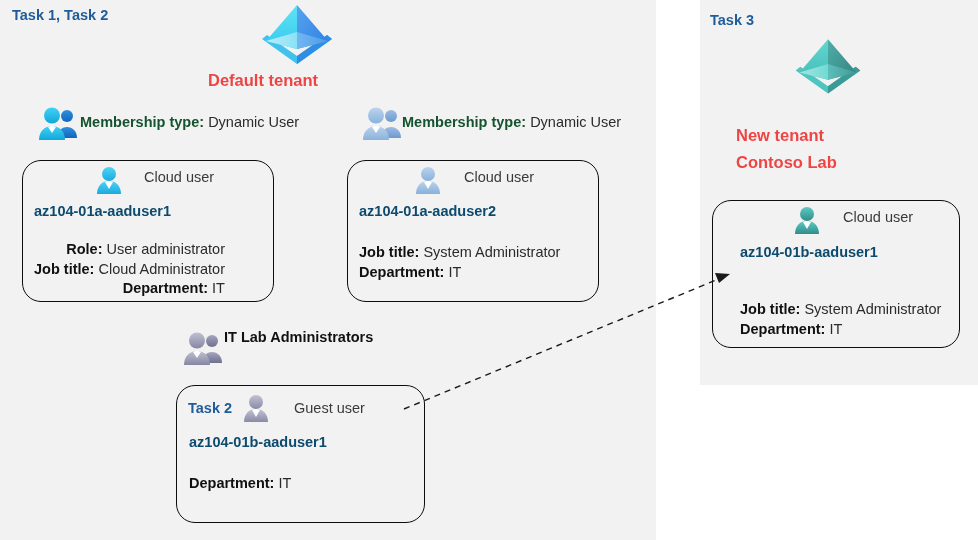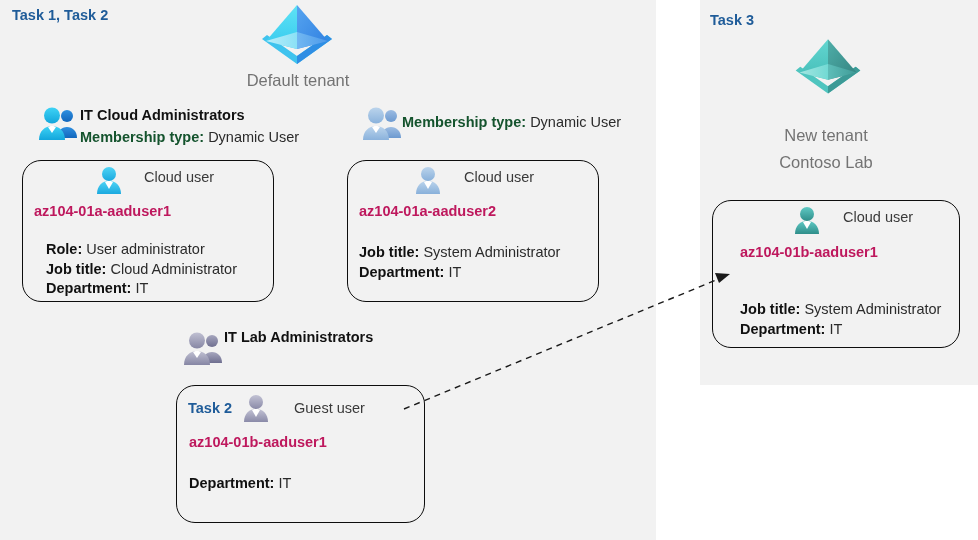--- a/index.html
+++ b/index.html
@@ -19,25 +19,25 @@
     position:absolute;
     color:#1f5c99;
     font-weight:bold;
     font-size:14.5px;
     letter-spacing:0px;
     white-space:nowrap;
   }
 
   .tenant-caption{
     position:absolute;
-    font-weight:normal;
+    font-weight:bold;
     font-size:16.5px;
-    color:#737373;
+    color:#ef4444;
     white-space:nowrap;
-    text-align:center;
+    text-align:left;
   }
 
   
   .card{
     position:absolute;
     border:1.6px solid #0d0d0d;
     border-radius:19px;
     background:transparent;
     box-sizing:border-box;
   }
@@ -53,21 +53,21 @@
     line-height:1.0;
   }
   .group .gsub b{color:#14532d;font-weight:bold;}
 
   
   .urow{position:absolute;display:flex;align-items:center;gap:5px;white-space:nowrap;}
   .urow .ulabel{font-size:14.5px;color:#3a3a3a;margin-left:20px;}
   .urow .tasktag{color:#1f5c99;font-weight:bold;font-size:14.5px;margin-right:4px;}
 
   .uname{
-    position:absolute;font-weight:bold;font-size:14.5px;color:#be185d;white-space:nowrap;
+    position:absolute;font-weight:bold;font-size:14.5px;color:#0c4a6e;white-space:nowrap;
   }
   .attrs{position:absolute;font-size:14.5px;color:#2b2b2b;line-height:19.5px;white-space:nowrap;}
   .attrs b{color:#111;font-weight:bold;}
   .attrs div{white-space:nowrap;}
 
   svg{display:block;}
   .svg-abs{position:absolute;}
   #arrow-layer{position:absolute;left:0;top:0;width:978px;height:540px;pointer-events:none;}
 </style>
 </head>
@@ -149,41 +149,40 @@
         <stop offset="1" stop-color="#1266BC"></stop>
     </linearGradient>
   </defs>
   <circle cx="29" cy="9" r="6" fill="url(#g1b)"></circle>
   <path d="M19 31 c0-7 4.5-11 10-11 s10 4 10 11 z" fill="url(#g1b)"></path>
   <circle cx="14" cy="8.5" r="8" fill="url(#g1a)"></circle>
   <path d="M1 33 c0-9 6-14 13-14 s13 5 13 14 z" fill="url(#g1a)"></path>
   <path d="M10 20 l4 6 l4 -6 l-2.5 -1 h-3 z" fill="#ffffff"></path>
 </svg>
 <div class="group" style="left:80px;top:108px;">
-  <div class="ghead">IT Cloud Administrators</div>
   <div class="gsub"><b>Membership type:</b> <span>Dynamic User</span></div>
 </div>
 
 <div class="card" style="left:22px;top:160px;width:252px;height:142px;"></div>
 <svg class="svg-abs" style="left:96px;top:166px;" width="26" height="28" viewBox="0 0 26 28">
   <defs>
     <linearGradient id="u1" x1="0" y1="0" x2="0" y2="1">
       <stop offset="0" stop-color="#4FD4F5"></stop>
         <stop offset="1" stop-color="#1BA9DF"></stop>
     </linearGradient>
   </defs>
   <circle cx="13" cy="8" r="7" fill="url(#u1)"></circle>
   <path d="M1 28 c0-8.5 5.5-13 12-13 s12 4.5 12 13 z" fill="url(#u1)"></path>
   <path d="M9 16 l4 7 l4 -7 l-2.5 -1 h-3 z" fill="#ffffff"></path>
 </svg>
 <div class="urow" style="left:124px;top:169px;">
   <span class="ulabel">Cloud user</span>
 </div>
 <div class="uname" style="left:34px;top:203px;">az104-01a-aaduser1</div>
-<div class="attrs" style="left:46px;top:240px;">
+<div class="attrs" style="left:34px;top:240px;text-align:right;">
   <div><b>Role:</b> <span>User administrator</span></div>
   <div><b>Job title:</b> <span>Cloud Administrator</span></div>
   <div><b>Department:</b> <span>IT</span></div>
 </div>
 
 <svg class="svg-abs" style="left:362px;top:107px;" width="40" height="34" viewBox="0 0 40 34">
   <defs>
     <linearGradient id="g2a" x1="0" y1="0" x2="0" y2="1">
       <stop offset="0" stop-color="#BBD4EC"></stop>
         <stop offset="1" stop-color="#8AB2DC"></stop>

